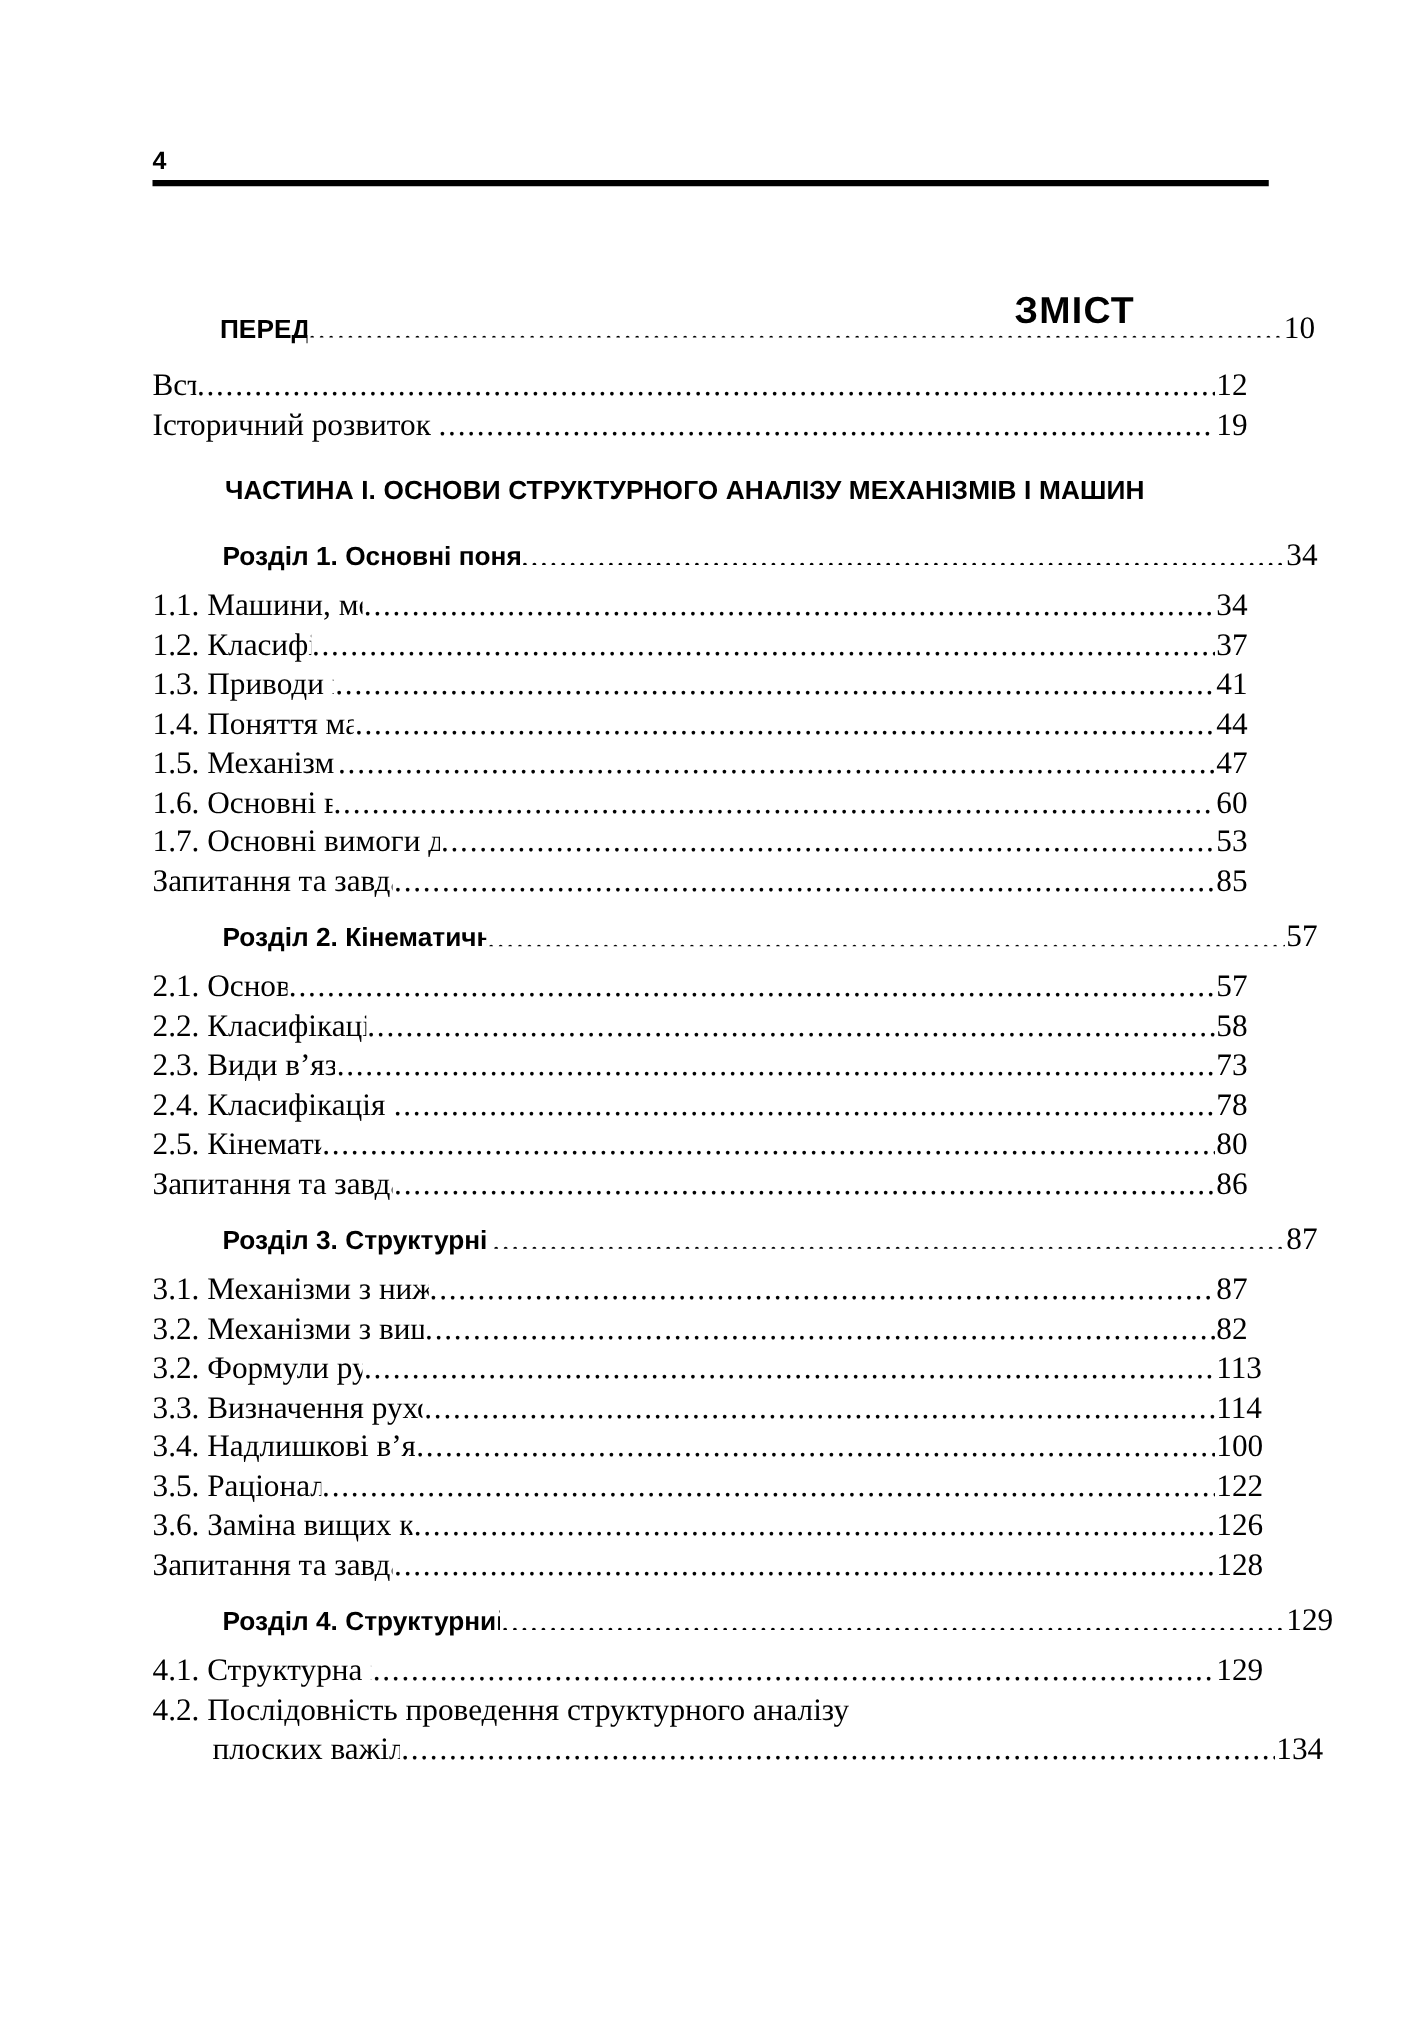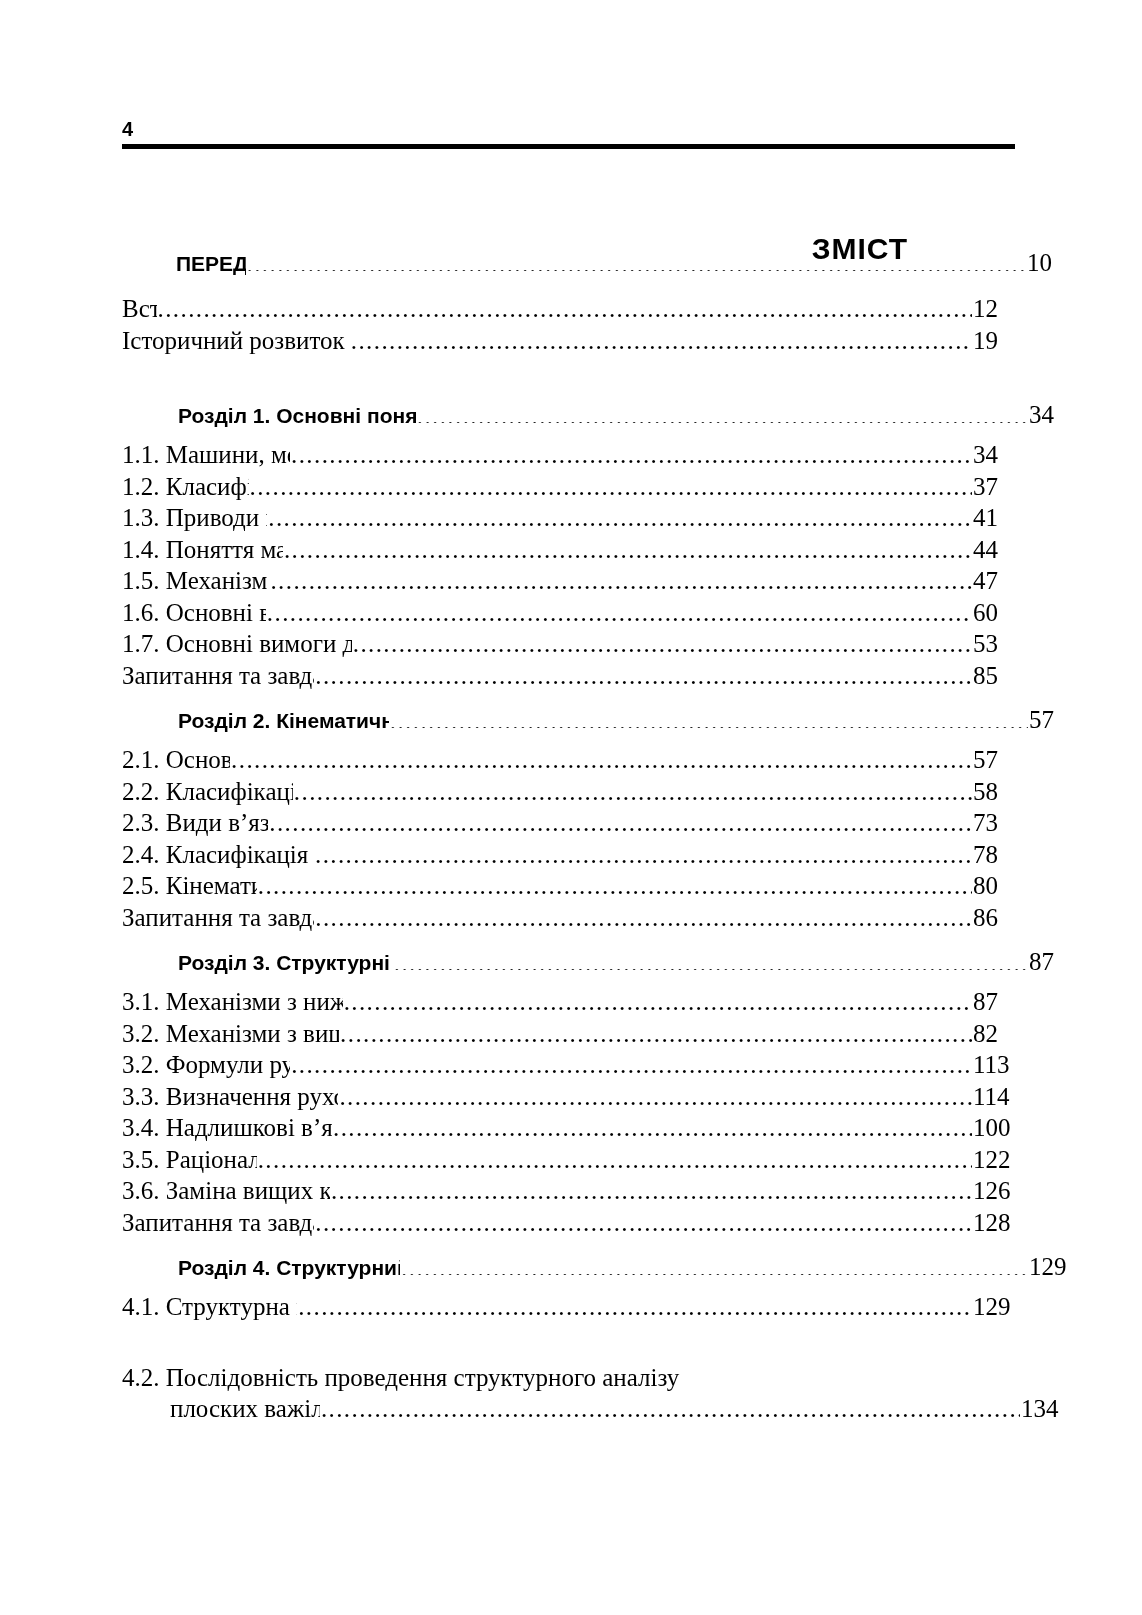--- a/index.html
+++ b/index.html
@@ -141,21 +141,21 @@
   .ind-chapter { padding-left: 56px; }
   .ind-preface { padding-left: 54px; }
   .ind-part    { padding-left: 58px; }
   .wrap-cont   { padding-left: 48px; }
 
   
   .gap-xs { height: 8px; }
   .gap-sm { height: 14px; }
   .gap-md { height: 22px; }
 
-  .nowrap-line { white-space: nowrap; margin-top: 39px; }
+  .nowrap-line { white-space: nowrap; }
 </style>
 </head>
 <body>
 
 <div class="page">
 
   <div class="header">
     <div class="folio">4</div>
     <div class="header-rule"></div>
   </div>
@@ -179,20 +179,21 @@
     </div>
 
     <div class="row serif">
       <span class="label">Історичний розвиток науки про механізми і машини</span>
       <span class="leader"></span>
       <span class="pg">19</span>
     </div>
 
     <div class="gap-md"></div>
 
+    <div class="part-heading ind-part">ЧАСТИНА I. ОСНОВИ СТРУКТУРНОГО АНАЛІЗУ МЕХАНІЗМІВ І МАШИН</div>
 
     <div class="gap-md"></div>
 
     <div class="row sans-bold ind-chapter">
       <span class="label">Розділ 1. Основні поняття структури машин і механізмів</span>
       <span class="leader"></span>
       <span class="pg">34</span>
     </div>
 
     <div class="gap-xs"></div>

